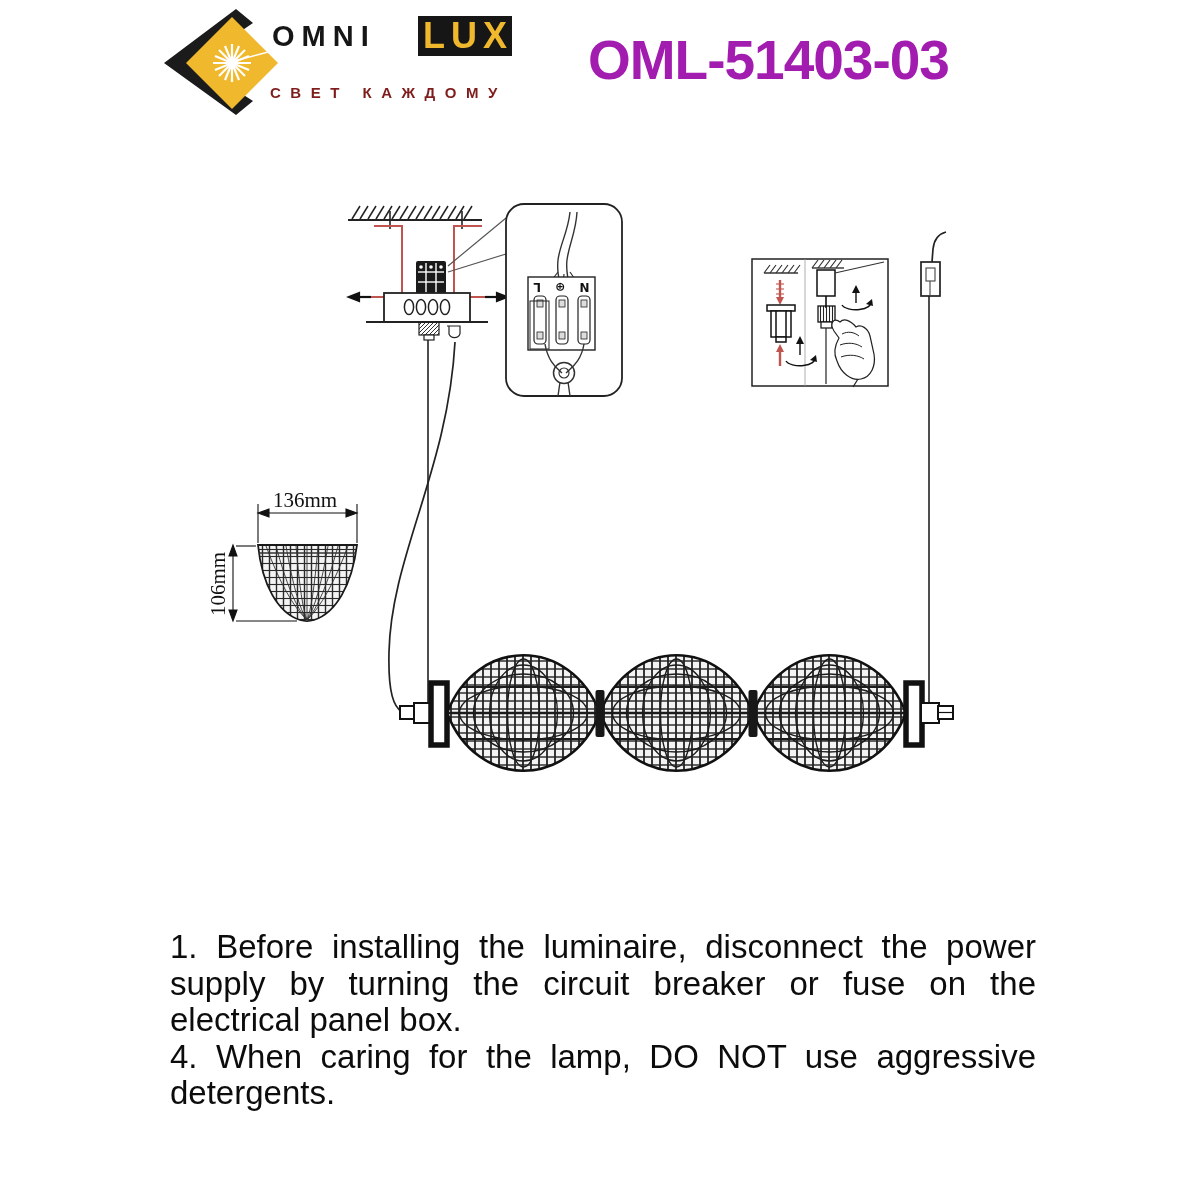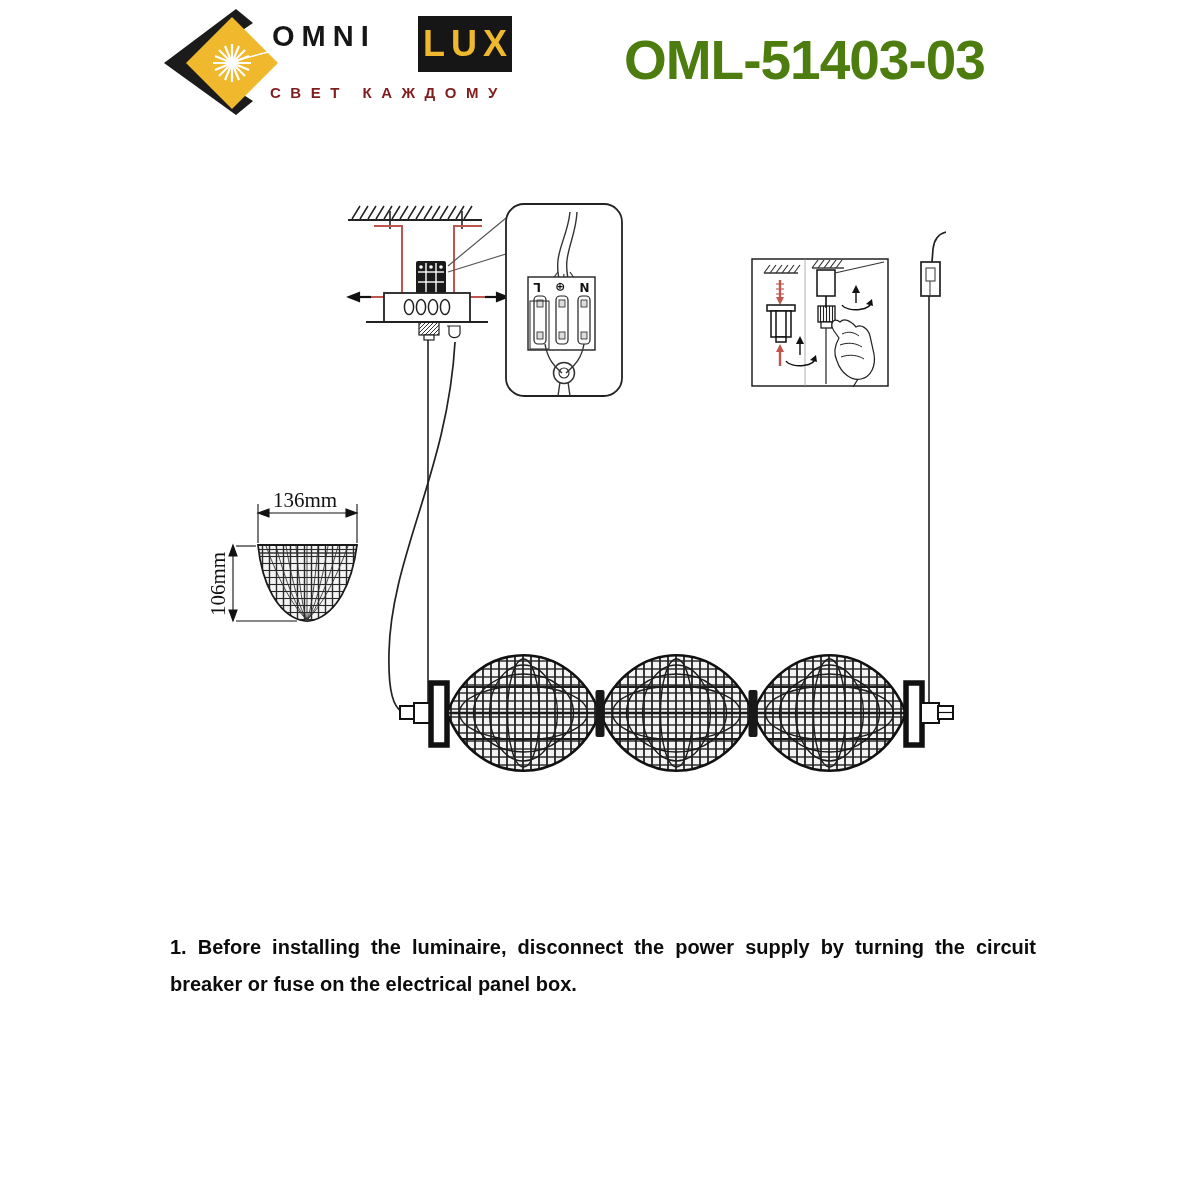--- a/index.html
+++ b/index.html
@@ -2,34 +2,34 @@
 <html><head>
 <meta charset="utf-8">
 <style>
   html,body{margin:0;padding:0;background:#fff;}
   #page{position:relative;width:1200px;height:1200px;background:#fff;overflow:hidden;
         font-family:"Liberation Sans",sans-serif;color:#111;}
   
   .logo-mark{position:absolute;left:156px;top:6px;}
   .brand-omni{position:absolute;left:272px;top:20px;font-size:29px;font-weight:700;
               letter-spacing:7px;color:#161616;}
-  .brand-lux-box{position:absolute;left:418px;top:16px;width:94px;height:56px;background:#161616;
+  .brand-lux-box{position:absolute;left:418px;top:16px;width:94px;height:40px;background:#161616;
                  display:flex;align-items:center;justify-content:center;}
   .brand-lux-box span{color:#F0B82D;font-size:36px;font-weight:700;letter-spacing:6px;padding-left:6px;}
   .brand-tagline{position:absolute;left:270px;top:84px;font-size:15px;font-weight:600;
                  letter-spacing:9.5px;color:#7f1d1d;white-space:nowrap;}
-  .model-number{position:absolute;left:624px;top:28px;font-size:55px;font-weight:700;
-                letter-spacing:-1px;color:#4d7c0f;white-space:nowrap;}
+  .model-number{position:absolute;left:588px;top:28px;font-size:55px;font-weight:700;
+                letter-spacing:-1px;color:#a21caf;white-space:nowrap;}
   
   .diagram-svg{position:absolute;left:0;top:0;}
   .dim-label{font:21px "Liberation Serif",serif;fill:#111;}
   .term-label{font:700 12px "DejaVu Sans",sans-serif;fill:#111;letter-spacing:5px;}
   
   .instructions{position:absolute;left:170px;top:929px;width:866px;text-align:justify;
-                font-size:20px;line-height:36.5px;color:#0c0c0c;font-weight:bold;}
+                font-size:33px;line-height:36.5px;color:#0c0c0c;}
   .instructions p{margin:0;}
 </style>
 </head>
 <body>
 
 <div id="page">
 
   <div>
     <svg class="logo-mark" width="130" height="112" viewBox="0 0 130 112">
       <polygon points="80,3 8,57 80,109 97,95 38,57 97,17" fill="#1b1b1b"></polygon>
@@ -324,15 +324,16 @@
         <rect x="906" y="683" width="16" height="62" stroke-width="5.5"></rect>
         <rect x="921" y="703" width="18" height="20" stroke-width="2"></rect>
         <rect x="938" y="706" width="15" height="13" stroke-width="2"></rect>
         <line x1="939" y1="712.5" x2="953" y2="712.5" stroke-width="1.2"></line>
       </g>
     </g>
   </svg>
 
   <div class="instructions">
     <p>1. Before installing the luminaire, disconnect the power supply by turning the circuit breaker or fuse on the electrical panel box.</p>
+    <p>4. When caring for the lamp, DO NOT use aggressive detergents.</p>
   </div>
 
 </div>
 
 </body></html>

